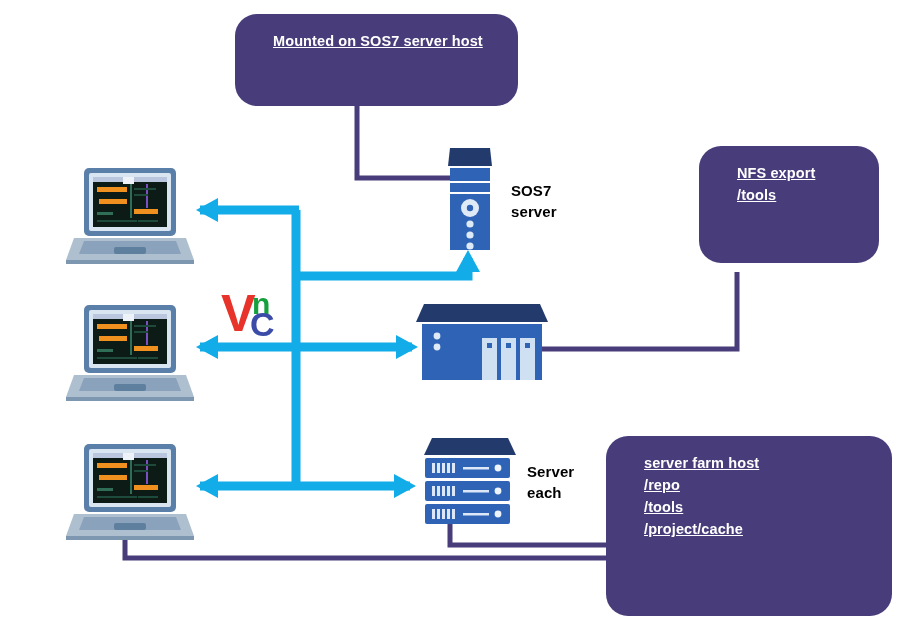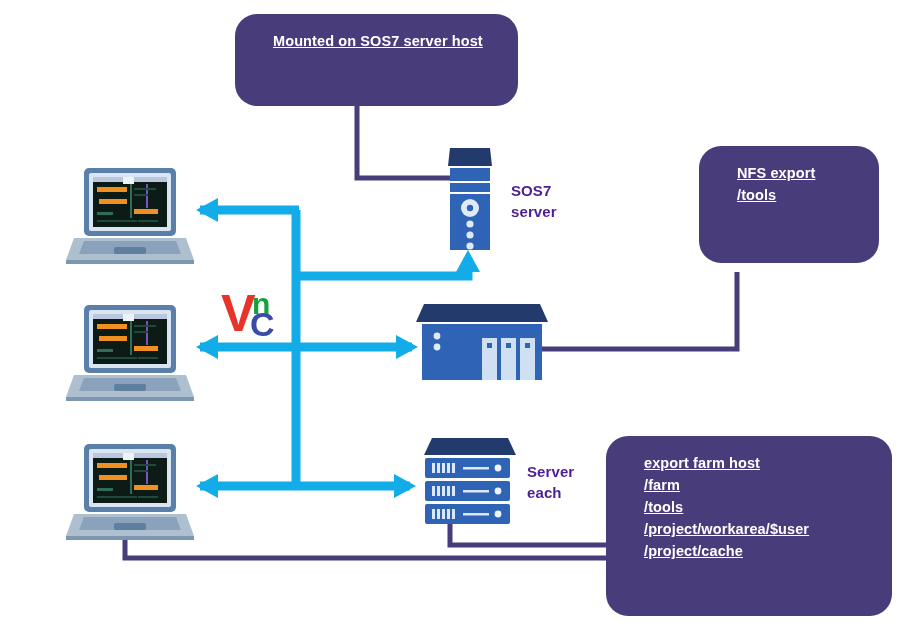--- a/index.html
+++ b/index.html
@@ -36,21 +36,21 @@
     box-sizing: border-box;
     padding: 16px 38px;
     letter-spacing: 0.1px;
     text-decoration: underline;
   }
   .callout div {
     white-space: nowrap;
   }
   .node-label {
     position: absolute;
-    color: #4c1d95;
+    color: #000000;
     font-weight: bold;
     font-size: 15px;
     line-height: 21px;
     letter-spacing: 0.1px;
   }
   .node-label div { white-space: nowrap; }
   .vnc-logo {
     position: absolute;
     width: 72px;
     height: 58px;
@@ -186,24 +186,23 @@
   <div class="callout" style="left:235px; top:14px; width:283px; height:92px;">
     <div>Mounted on SOS7 server host</div>
   </div>
 
   <div class="callout" style="left:655px; top:146px; width:180px; height:117px;margin-left:44px;">
     <div>NFS export</div>
     <div>/tools</div>
   </div>
 
   <div class="callout" style="left:606px; top:436px; width:286px; height:180px;">
-    <div>export farm host</div>
-    <div>/farm</div>
+    <div>server farm host</div>
+    <div>/repo</div>
     <div>/tools</div>
-    <div>/project/workarea/$user</div>
     <div>/project/cache</div>
   </div>
 
   <div class="node-label" style="left:511px; top:180px;">
     <div>SOS7</div>
     <div>server</div>
   </div>
 
   <div class="node-label" style="left:527px; top:461px;">
     <div>Server</div>

